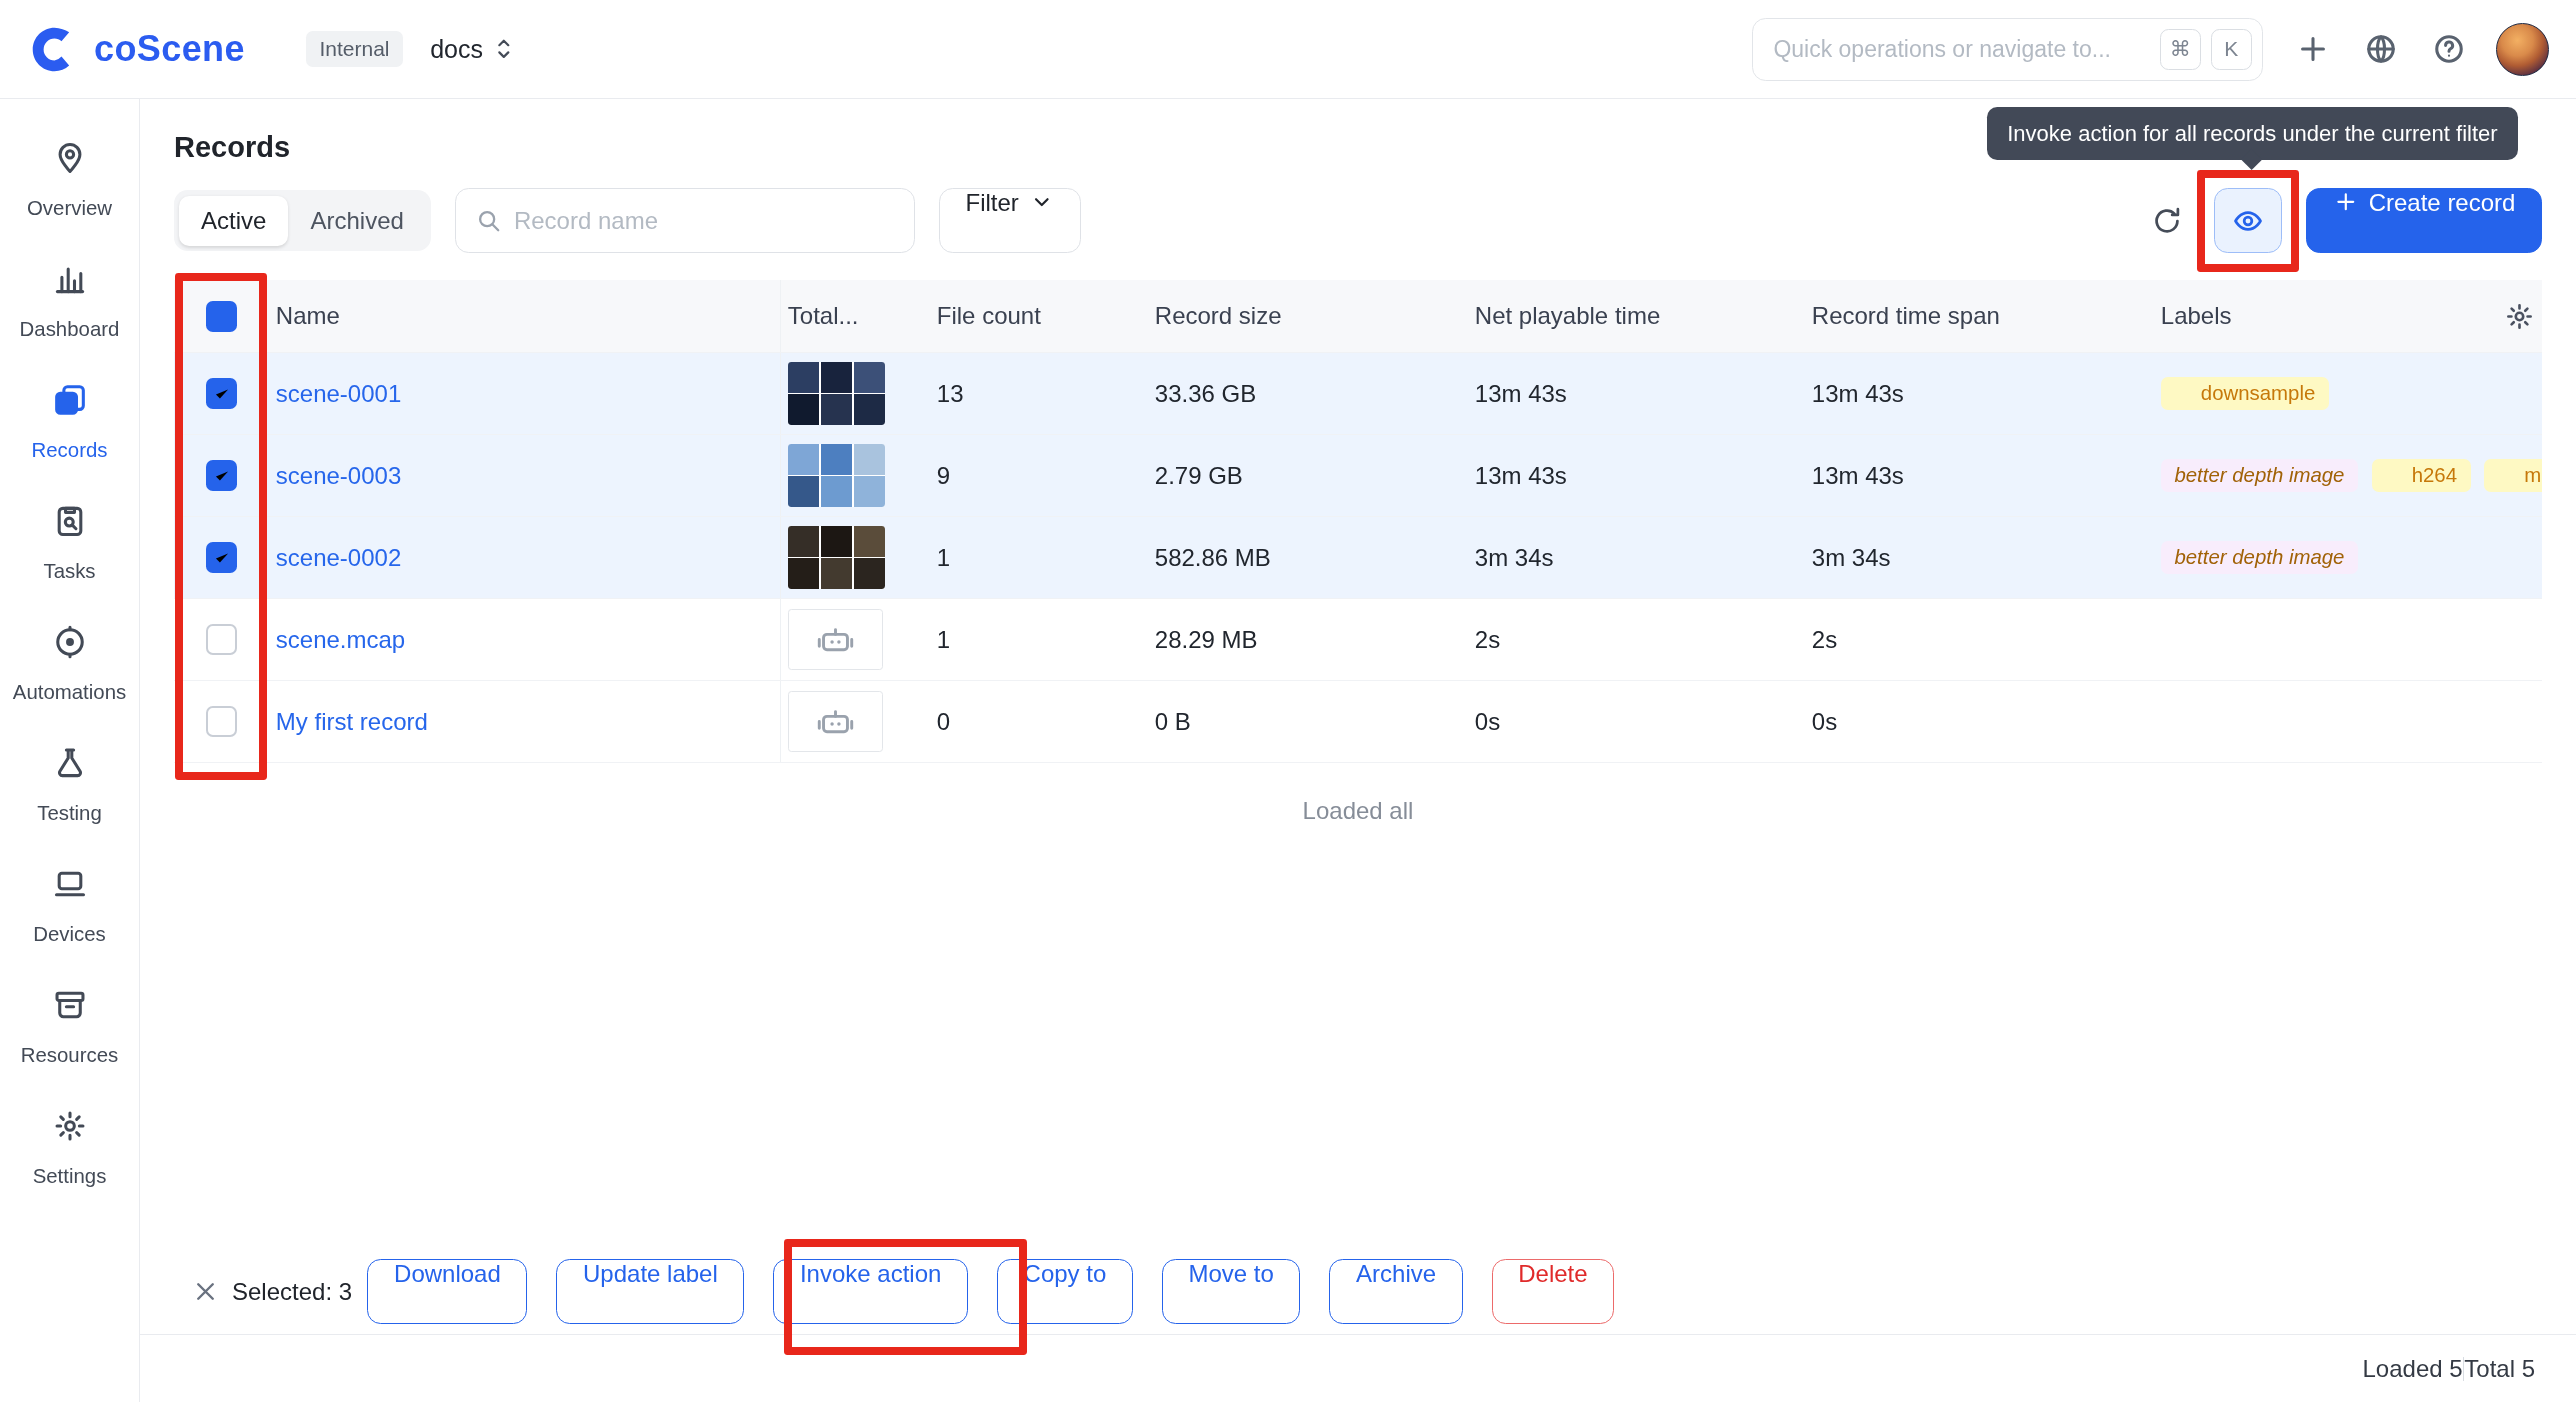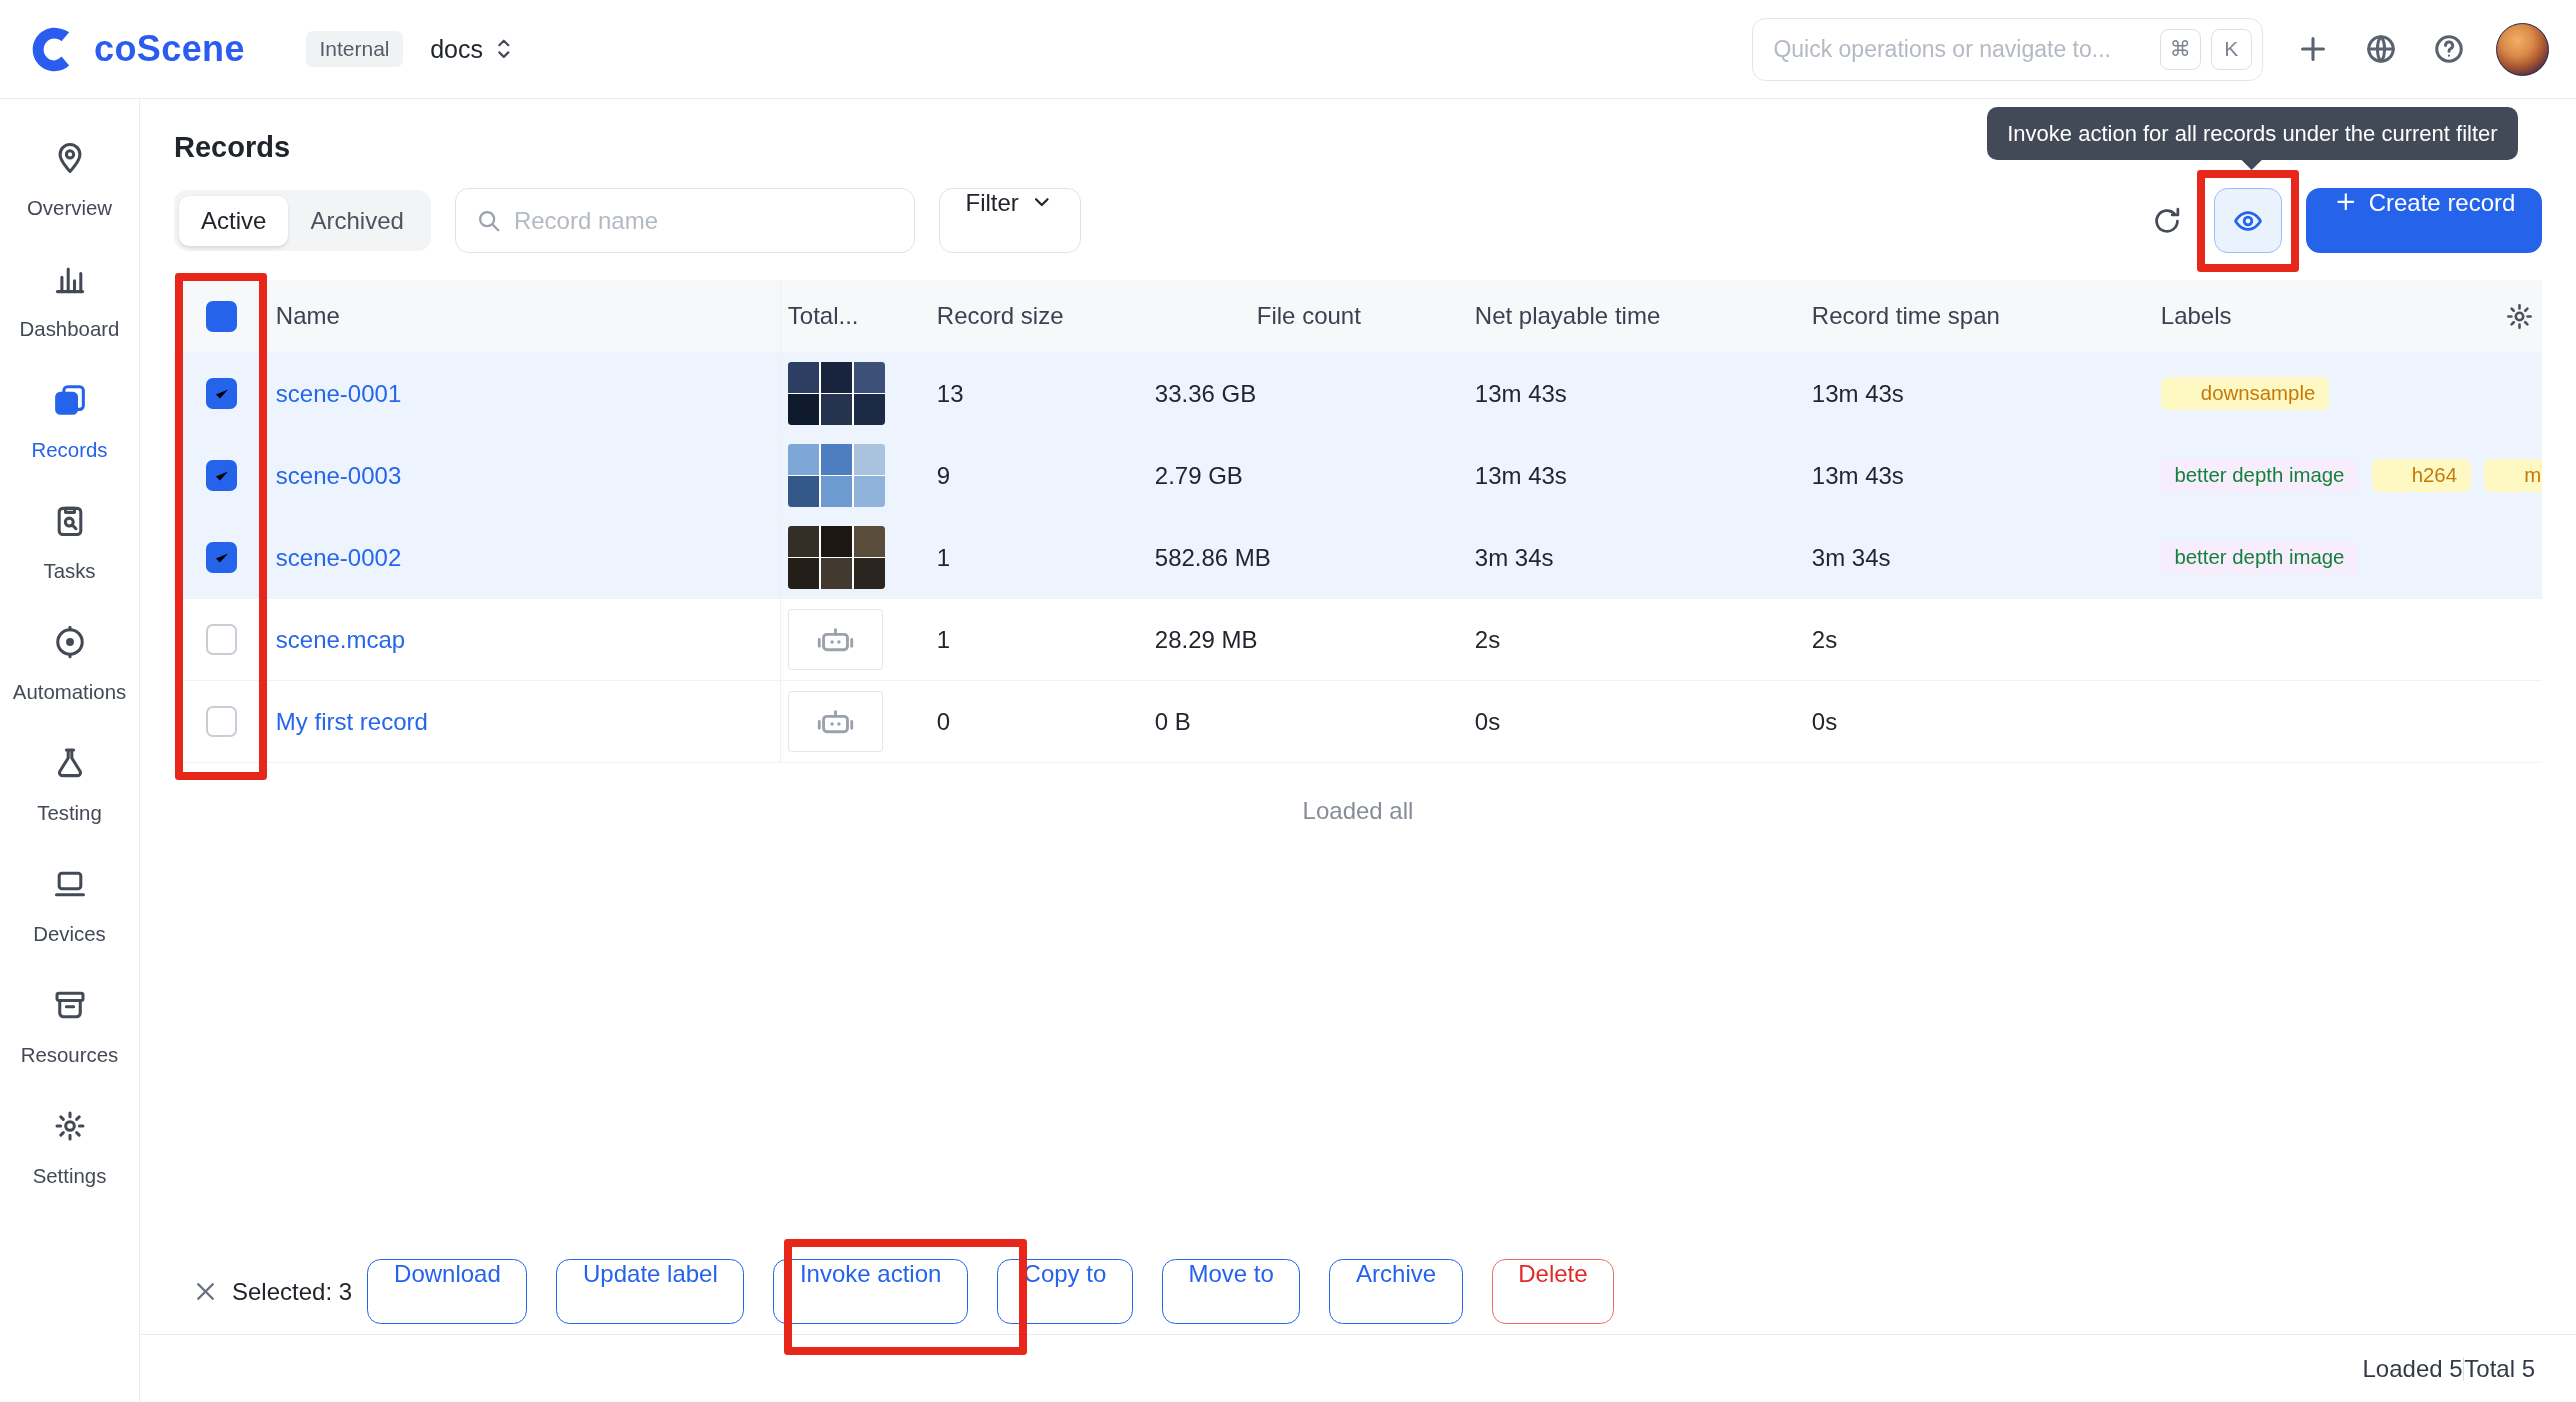--- a/index.html
+++ b/index.html
@@ -85,21 +85,21 @@
   .checkbox.off{background:#fff;border:2.6px solid #c9ced6;}
   .name-link{color:#2666eb;text-decoration:none;cursor:pointer;overflow:hidden;text-overflow:ellipsis;
              white-space:nowrap;}
   .thumb{width:97px;height:63px;border-radius:3.4px;overflow:hidden;display:grid;
          grid-template-columns:repeat(3,1fr);grid-template-rows:repeat(2,1fr);gap:1.7px;background:#fff;}
   .thumb-ph{width:95px;height:61px;border:1.7px solid #e3e6ea;border-radius:3.4px;display:flex;
             align-items:center;justify-content:center;color:#9aa2ad;background:#fff;}
   .thumb-ph .icon{width:41px;height:31px;}
   .chip{display:inline-flex;padding:5.1px 13.6px;border-radius:6.8px;font-size:20.4px;flex:none;}
   .chip-orange{background:#fef9c3;color:#c6780a;padding-left:40px;}
-  .chip-purple{background:#f8edfc;color:#15803d;}
+  .chip-purple{background:#f8edfc;color:#a16207;font-style:italic;}
   .loaded-all{margin-top:34px;text-align:center;color:#868d98;font-size:24px;}
 
   
   .action-bar{position:absolute;left:191px;bottom:78px;display:flex;align-items:center;gap:12px;z-index:8;}
   .close-x{width:29px;height:29px;color:#6a7280;cursor:pointer;}
   .sel-label{font-size:24px;color:#20242b;margin-right:3.4px;white-space:nowrap;}
   .btn.outline{border-color:#2563eb;color:#2563eb;}
   .btn.outline.danger{border-color:#ec6a6a;color:#e02a2a;}
 
   
@@ -306,22 +306,22 @@
       <div class="tr thead">
         <div class="td col-check">
           <span class="checkbox on">
             <svg class="icon" style="width:22px;height:22px" viewBox="0 0 20 20">
               <path d="M5 10h10"></path>
             </svg>
           </span>
         </div>
         <div class="td th col-name">Name</div>
         <div class="td th col-thumb">Total...</div>
+        <div class="td th col-count">File count</div>
         <div class="td th col-size">Record size</div>
-        <div class="td th col-count">File count</div>
         <div class="td th col-net">Net playable time</div>
         <div class="td th col-span">Record time span</div>
         <div class="td th col-labels">Labels</div>
         <div class="td col-gear">
           <span class="icon">
             <svg viewBox="0 0 20 20">
               <circle cx="10" cy="10" r="2.4"></circle>
               <path d="M10 2.8v2M10 15.2v2M2.8 10h2M15.2 10h2M4.9 4.9l1.4 1.4M13.7 13.7l1.4 1.4M15.1 4.9l-1.4 1.4M6.3 13.7l-1.4 1.4"></path>
             </svg>
           </span>

